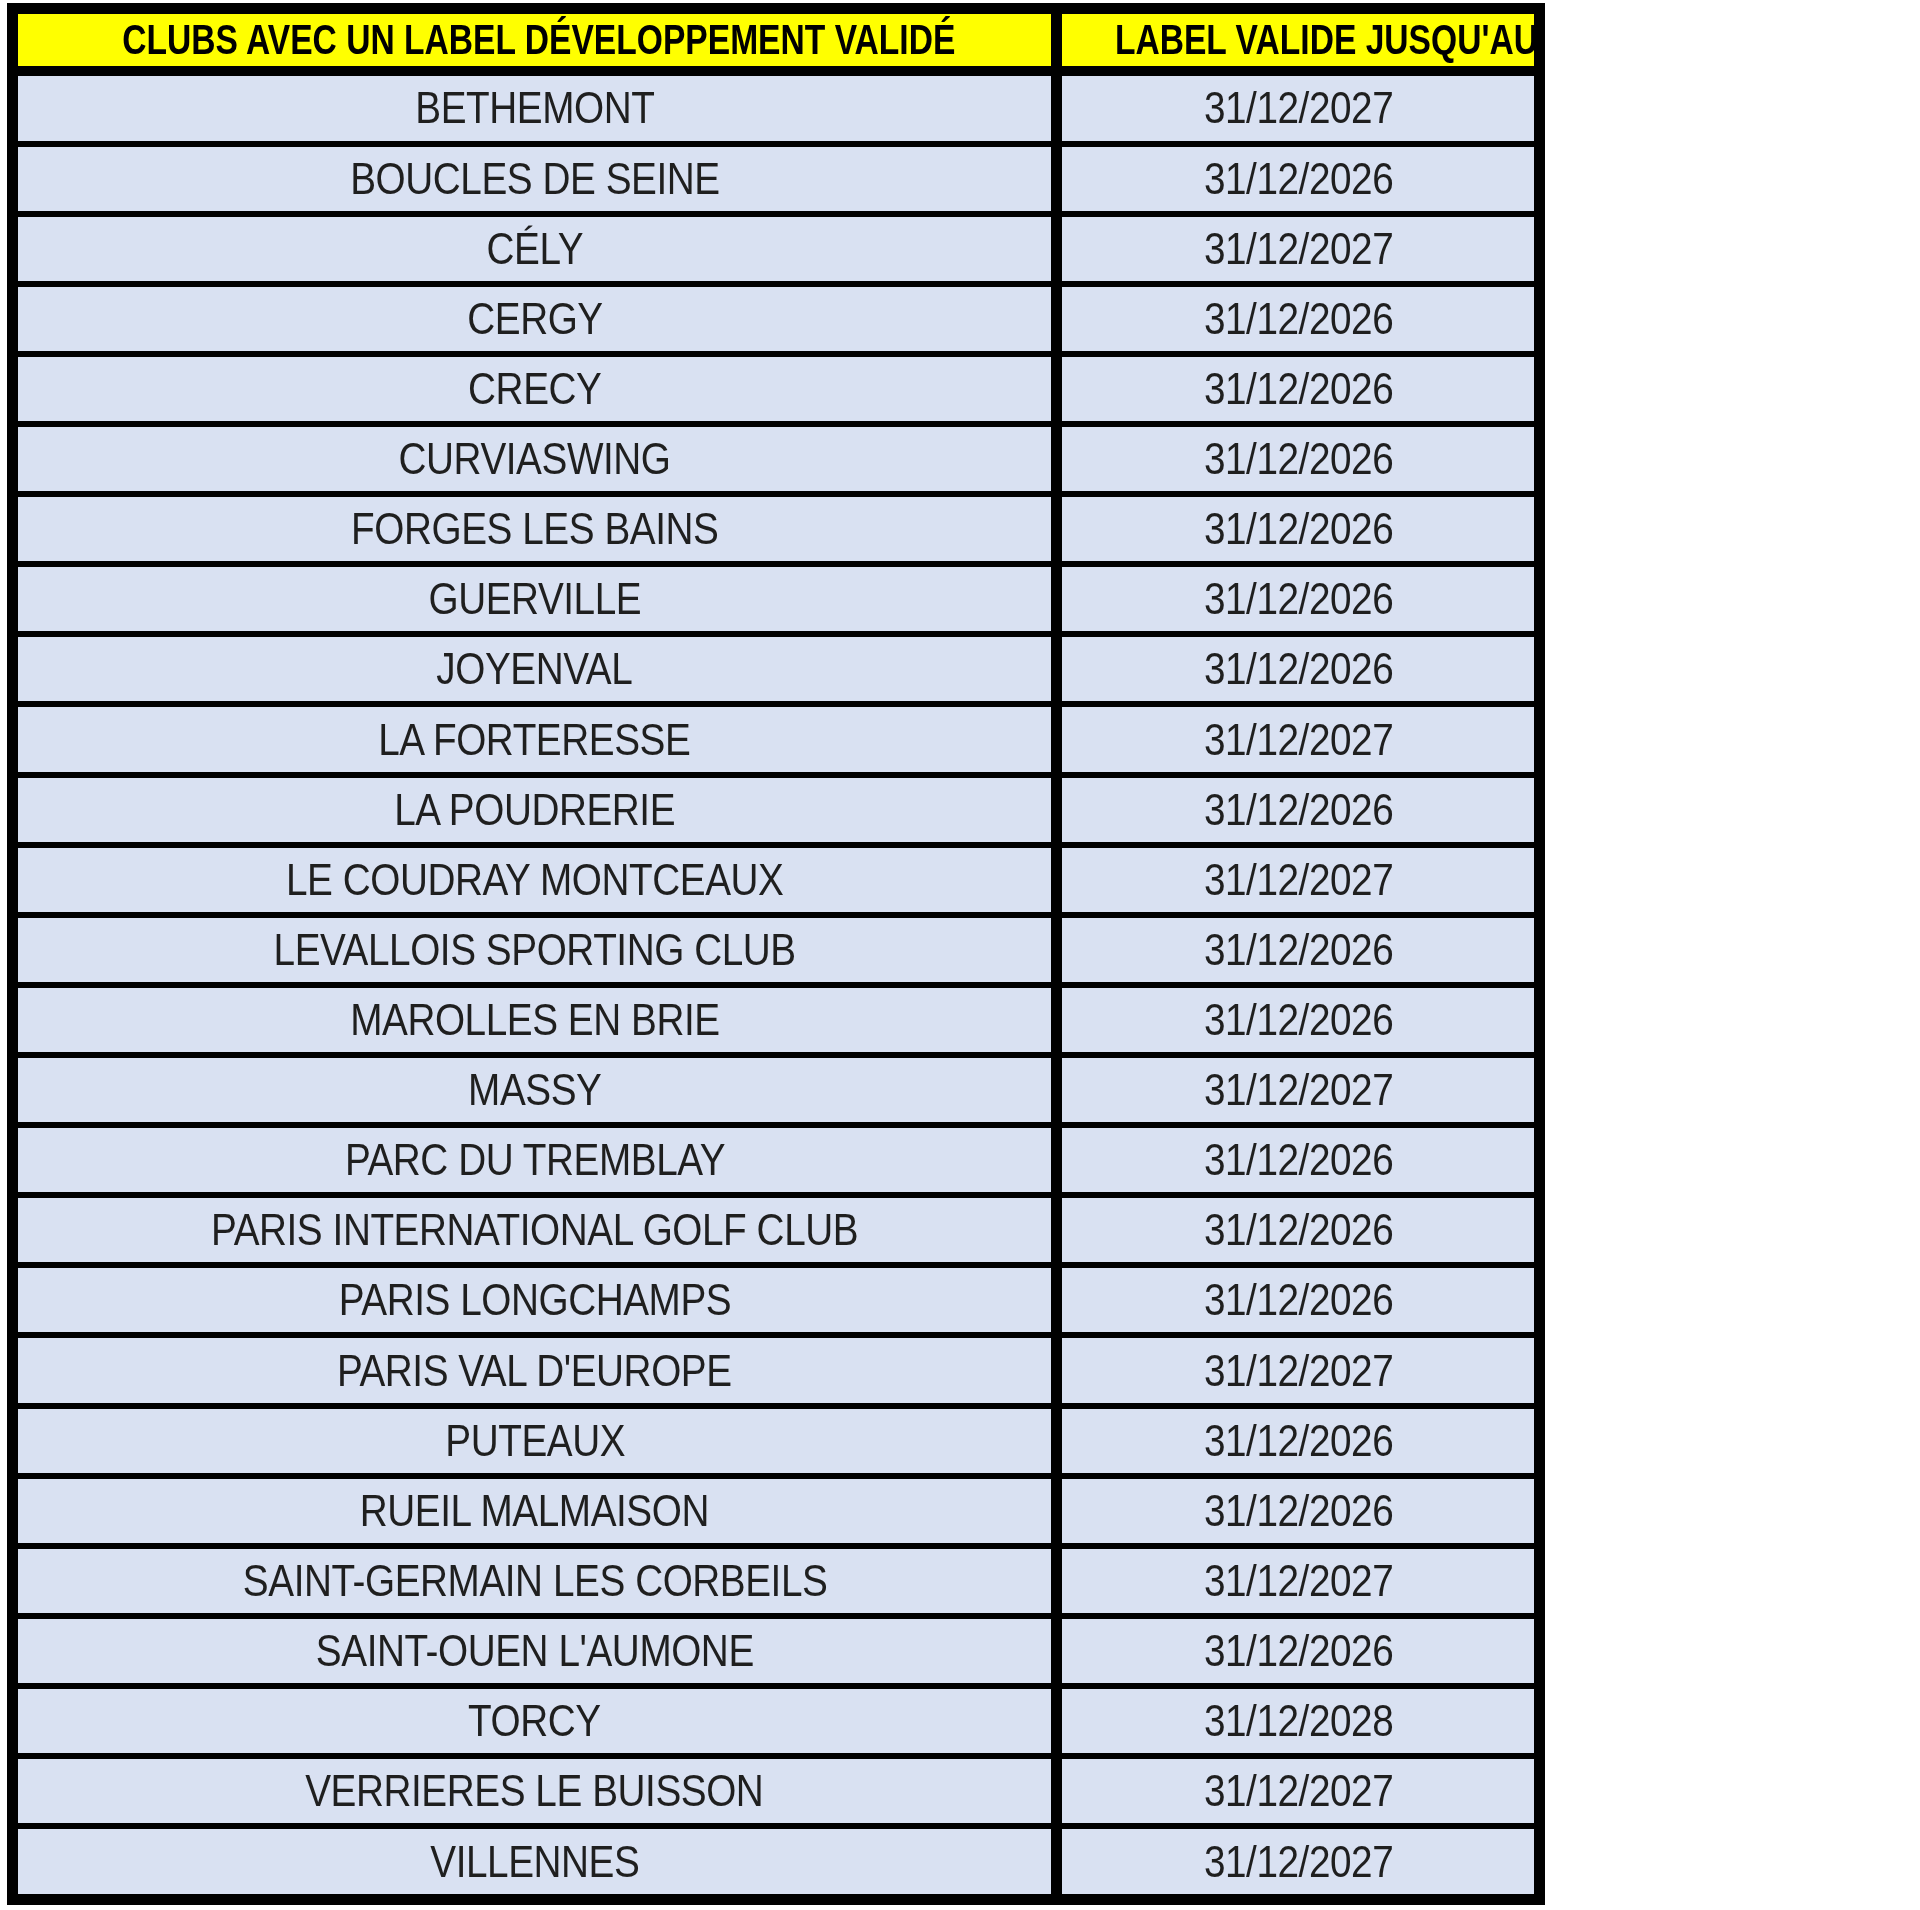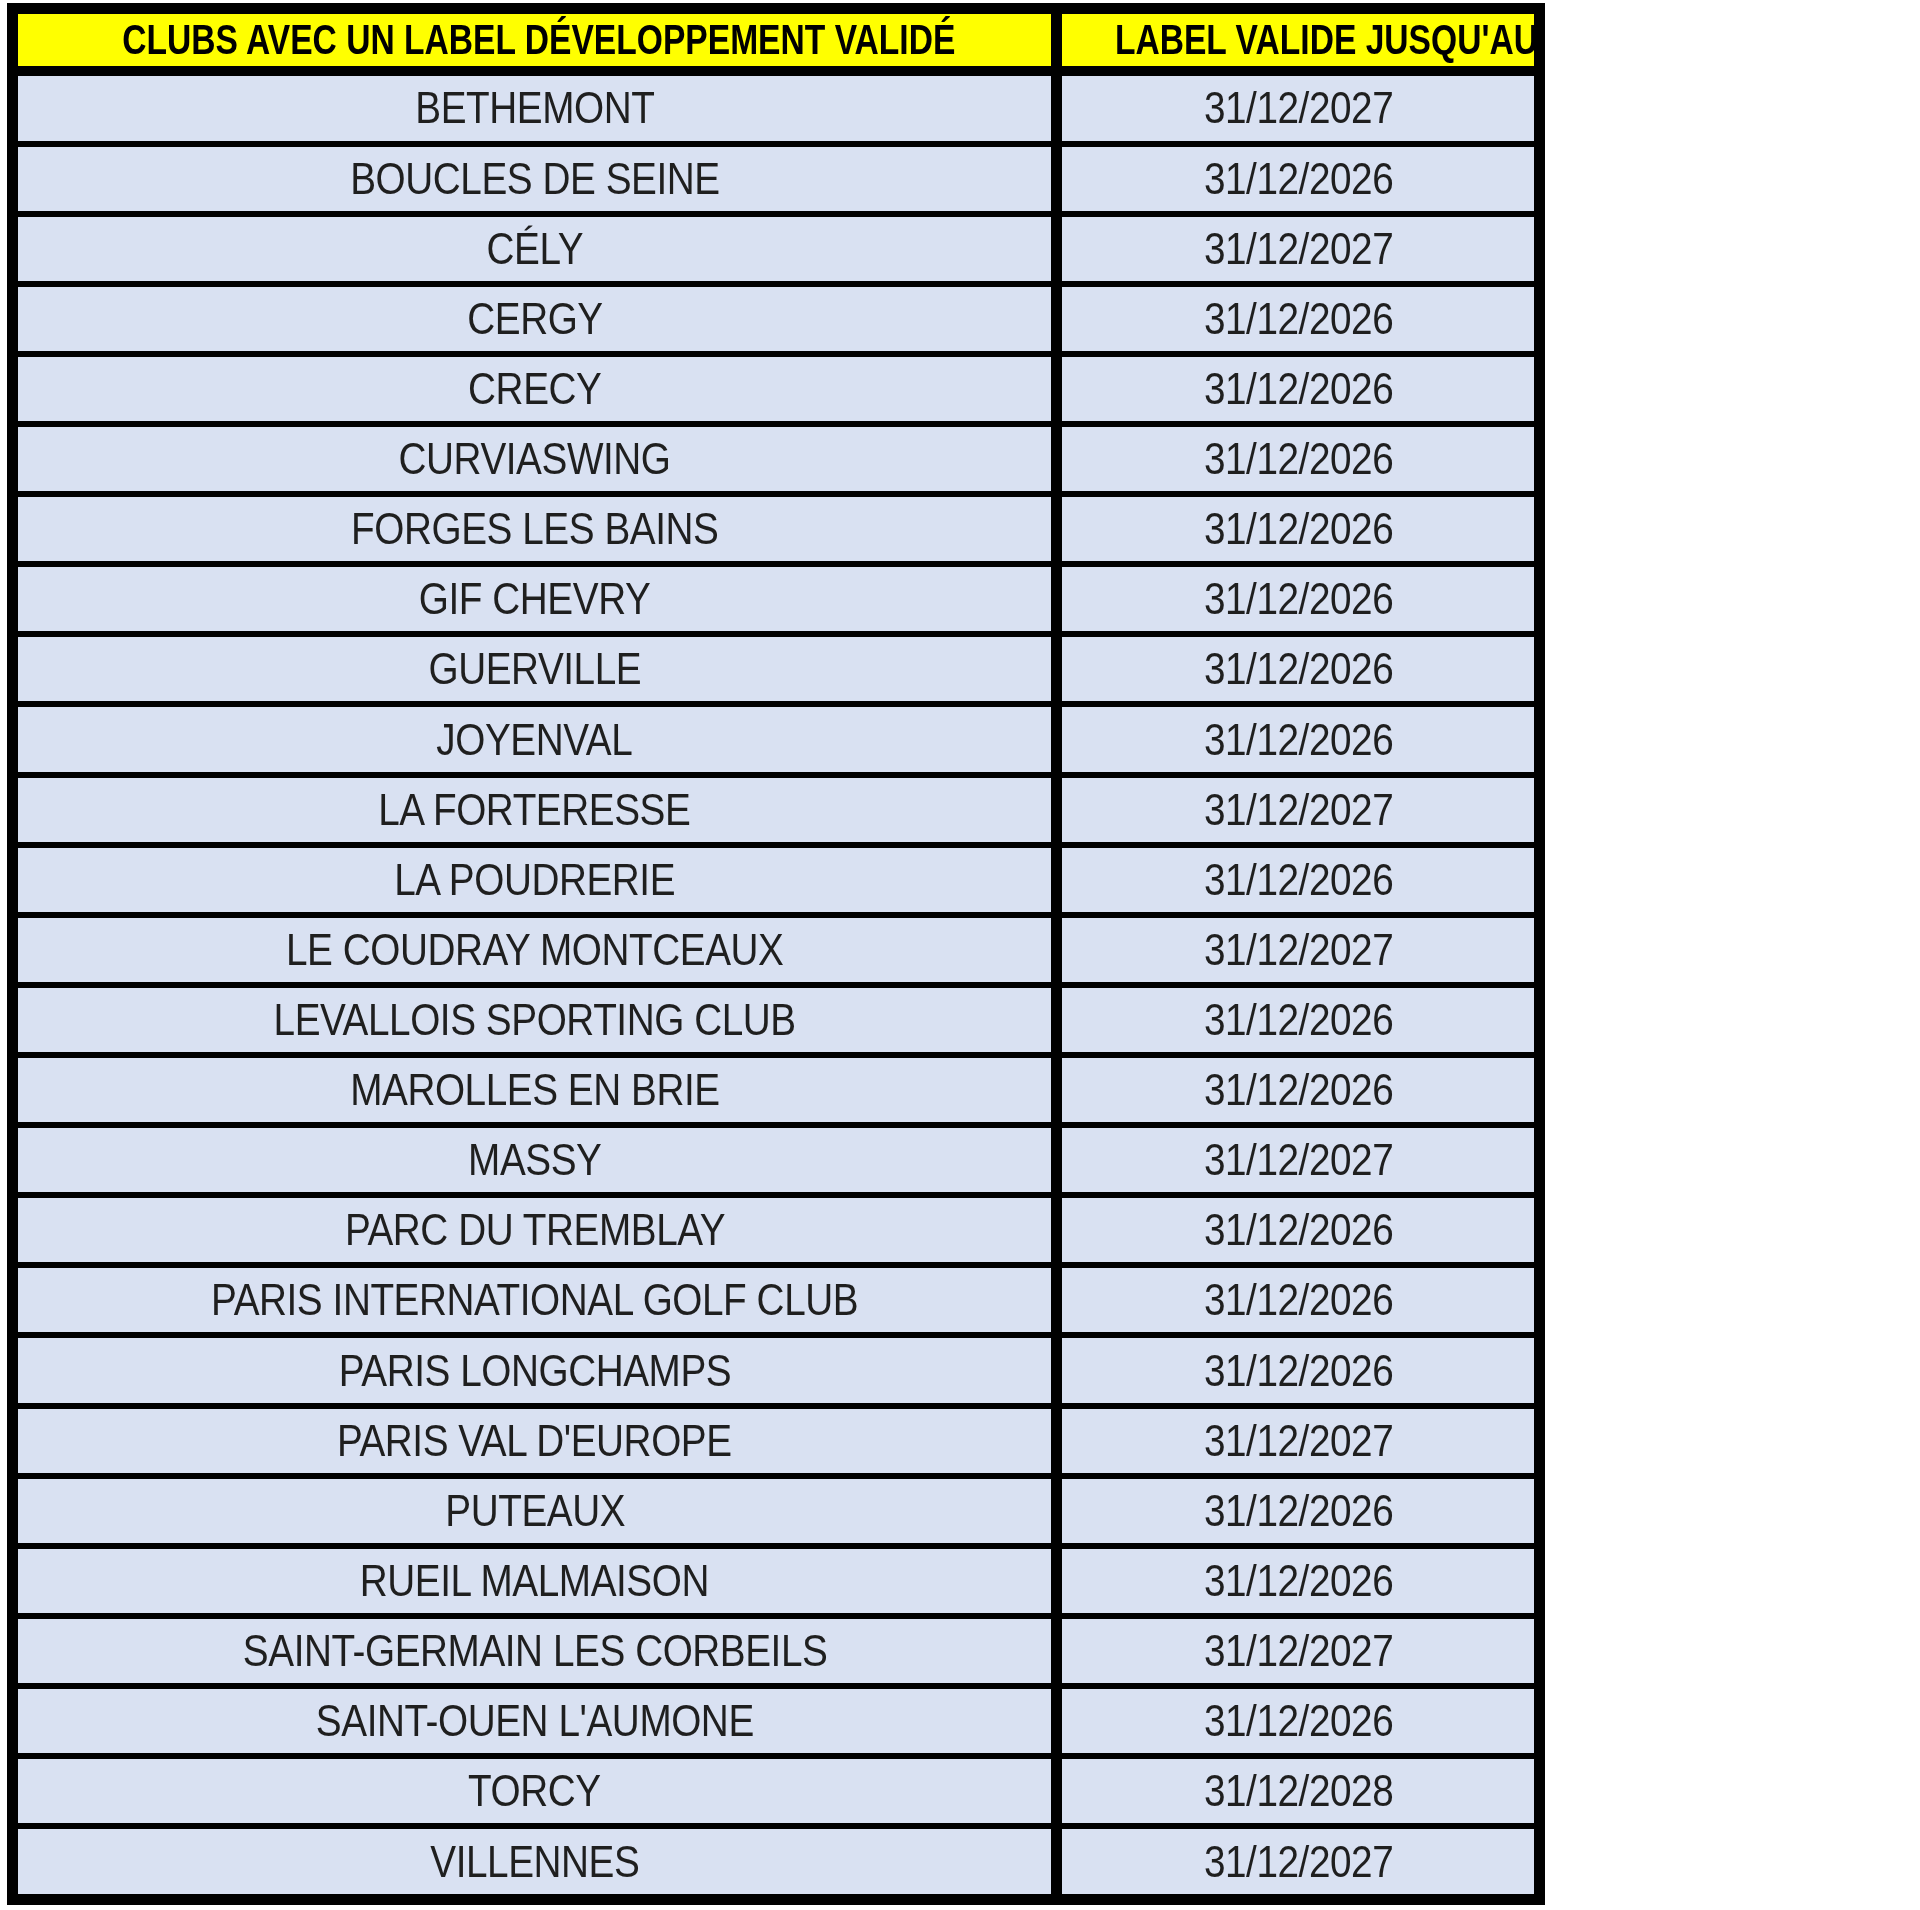--- a/index.html
+++ b/index.html
@@ -143,28 +143,20 @@
 
   <tr>
     <td>
       <span class="cnd">FORGES LES BAINS</span>
     </td>
     <td>
       <span class="cnd">31/12/2026</span>
     </td>
   </tr>
 
-  <tr>
-    <td>
-      <span class="cnd">GIF CHEVRY</span>
-    </td>
-    <td>
-      <span class="cnd">31/12/2026</span>
-    </td>
-  </tr>
 
   <tr>
     <td>
       <span class="cnd">GUERVILLE</span>
     </td>
     <td>
       <span class="cnd">31/12/2026</span>
     </td>
   </tr>
 
@@ -307,20 +299,28 @@
 
   <tr>
     <td>
       <span class="cnd">TORCY</span>
     </td>
     <td>
       <span class="cnd">31/12/2028</span>
     </td>
   </tr>
 
+  <tr>
+    <td>
+      <span class="cnd">VERRIERES LE BUISSON</span>
+    </td>
+    <td>
+      <span class="cnd">31/12/2027</span>
+    </td>
+  </tr>
 
   <tr>
     <td>
       <span class="cnd">VILLENNES</span>
     </td>
     <td>
       <span class="cnd">31/12/2027</span>
     </td>
   </tr>
 </tbody>

